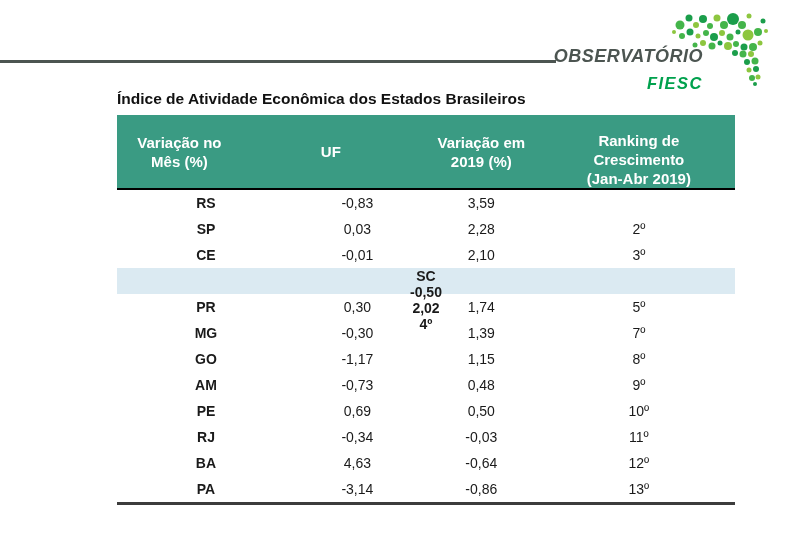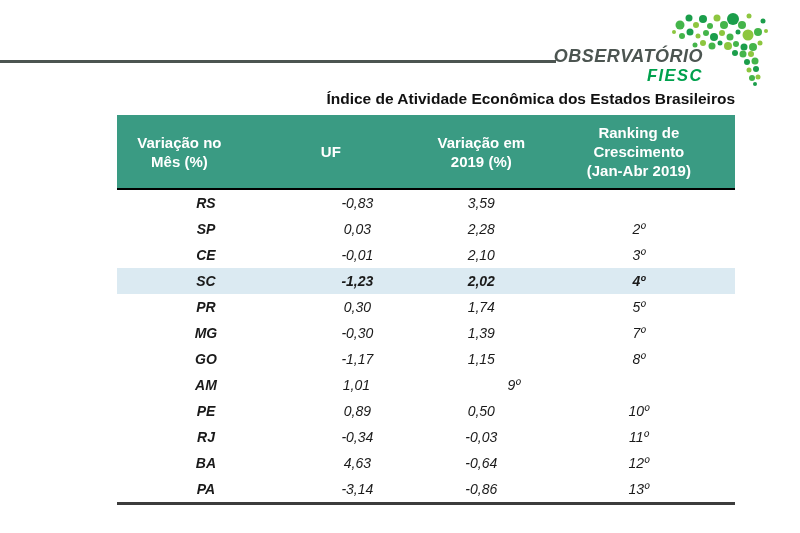--- a/index.html
+++ b/index.html
@@ -15,43 +15,43 @@
   }
   *{margin:0;padding:0;box-sizing:border-box;}
   html,body{background:#fff;}
   body{font-family:"Liberation Sans", sans-serif;color:var(--text);}
   .page{position:relative;width:800px;height:533px;background:#fff;overflow:hidden;}
 
   
   .rule{position:absolute;left:0;top:60px;width:556px;height:3px;background:var(--brand-gray);}
   .brand{position:absolute;left:470px;top:47px;width:233px;text-align:right;font-style:italic;font-weight:bold;line-height:1.05;}
   .brand-name{font-size:18px;letter-spacing:.5px;color:var(--brand-gray);}
-  .brand-sub{font-size:16.5px;letter-spacing:1.5px;color:var(--brand-green);margin-top:1px;}
+  .brand-sub{font-size:16.5px;letter-spacing:1.5px;color:var(--brand-green);margin-top:9px;}
   .dots{position:absolute;left:670px;top:2px;width:100px;height:84px;}
 
   
-  .title{position:absolute;left:117px;top:90px;width:618px;text-align:right;
+  .title{position:absolute;left:117px;top:90px;width:618px;text-align:left;
          font-size:15.5px;font-weight:bold;color:#111;}
 
   
   .tbl{position:absolute;left:117px;top:115px;width:618px;font-size:14px;}
   .thead{display:flex;height:75px;background:var(--header-bg);border-bottom:2px solid #000;
          color:#fff;font-weight:bold;font-size:15px;}
   .th{display:flex;flex-direction:column;justify-content:center;align-items:center;
       text-align:center;line-height:19px;}
   .tbody{border-bottom:3px solid var(--border-dark);}
-  .tr{display:flex;height:26px;align-items:center;font-style:italic;}
-  .tr.hl{background:var(--highlight-bg);}
+  .tr{display:flex;height:26px;align-items:center;}
+  .tr.hl{background:var(--highlight-bg);flex-direction:column;}
   .tr.hl .td{font-weight:bold;}
   .td{text-align:center;}
   .td.uf{font-weight:bold;}
   .c1{width:28.8%;}
   .c2{width:20.2%;}
   .c3{width:19.9%;}
-  .c4{width:31.1%;}
+  .c4{width:31.1%;justify-content:flex-end;}
 </style>
 </head>
 <body>
 
 <div class="page">
 
   <div class="rule"></div>
 
   <div class="brand">
     <div class="brand-name">OBSERVATÓRIO</div>
@@ -138,21 +138,21 @@
         <div class="td c4">2º</div>
       </div>
       <div class="tr">
         <div class="td c1 uf">CE</div>
         <div class="td c2">-0,01</div>
         <div class="td c3">2,10</div>
         <div class="td c4">3º</div>
       </div>
       <div class="tr hl">
         <div class="td c1 uf">SC</div>
-        <div class="td c2">-1,23</div>
+        <div class="td c2">-0,50</div>
         <div class="td c3">2,02</div>
         <div class="td c4">4º</div>
       </div>
       <div class="tr">
         <div class="td c1 uf">PR</div>
         <div class="td c2">0,30</div>
         <div class="td c3">1,74</div>
         <div class="td c4">5º</div>
       </div>
       <div class="tr">
@@ -162,26 +162,27 @@
         <div class="td c4">7º</div>
       </div>
       <div class="tr">
         <div class="td c1 uf">GO</div>
         <div class="td c2">-1,17</div>
         <div class="td c3">1,15</div>
         <div class="td c4">8º</div>
       </div>
       <div class="tr">
         <div class="td c1 uf">AM</div>
-        <div class="td c3">1,01</div>
+        <div class="td c2">-0,73</div>
+        <div class="td c3">0,48</div>
         <div class="td c4">9º</div>
       </div>
       <div class="tr">
         <div class="td c1 uf">PE</div>
-        <div class="td c2">0,89</div>
+        <div class="td c2">0,69</div>
         <div class="td c3">0,50</div>
         <div class="td c4">10º</div>
       </div>
       <div class="tr">
         <div class="td c1 uf">RJ</div>
         <div class="td c2">-0,34</div>
         <div class="td c3">-0,03</div>
         <div class="td c4">11º</div>
       </div>
       <div class="tr">

